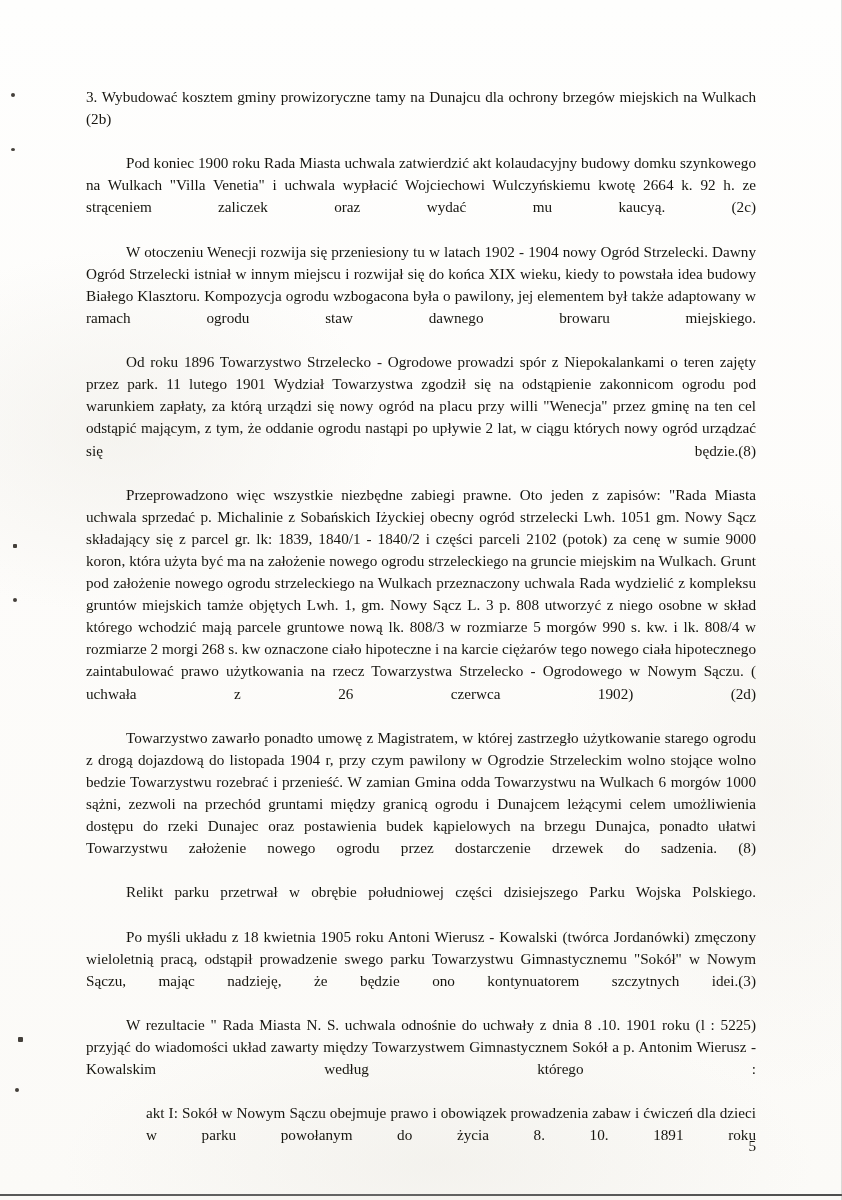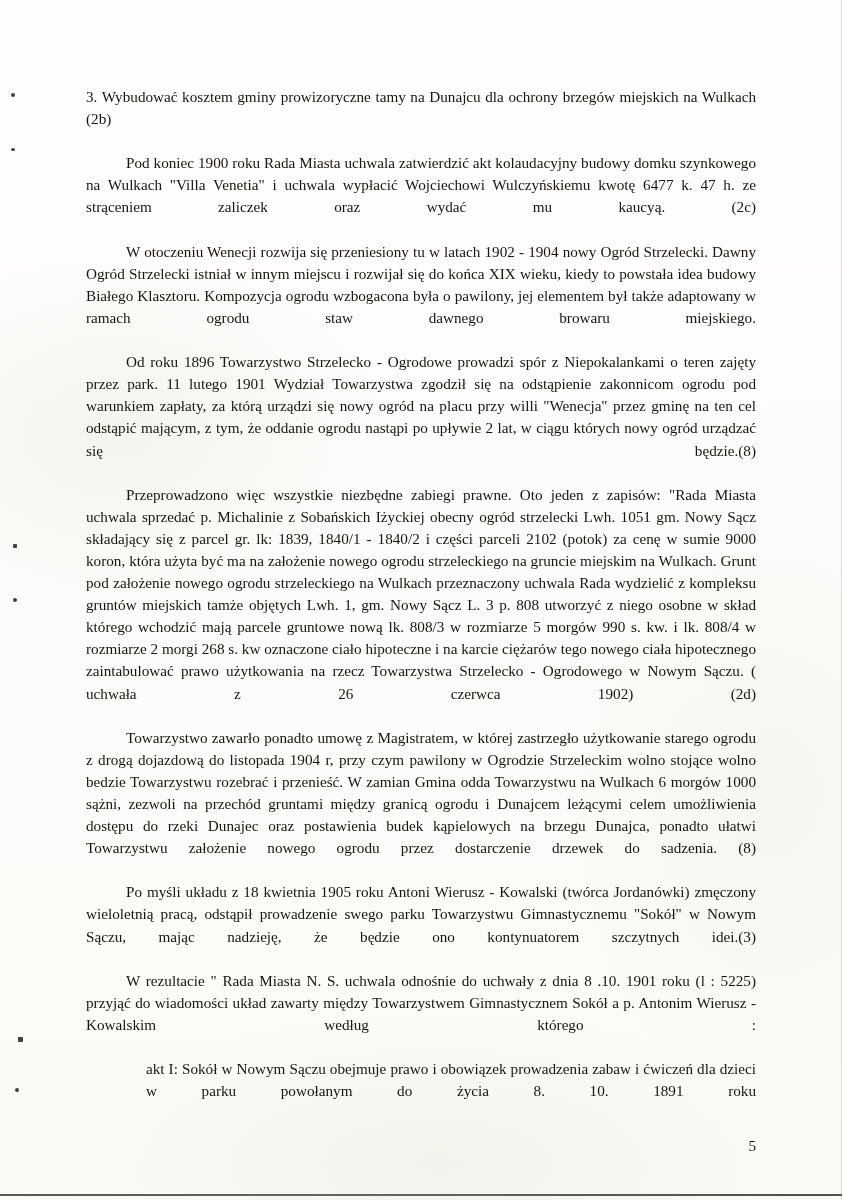--- a/index.html
+++ b/index.html
@@ -120,25 +120,26 @@
   <div class="speck" style="left:11px;  top:93px;  width:4px; height:4px;"></div>
   <div class="speck" style="left:11px;  top:148px; width:4px; height:3px;"></div>
   <div class="speck" style="left:13px;  top:544px; width:4px; height:4px; border-radius:1px;"></div>
   <div class="speck" style="left:13px;  top:598px; width:4px; height:4px;"></div>
   <div class="speck" style="left:18px;  top:1037px; width:5px; height:5px; border-radius:1px;"></div>
   <div class="speck" style="left:15px;  top:1088px; width:4px; height:4px;"></div>
 
   <div class="text-block">
 
     <p class="noindent">3. Wybudować kosztem gminy prowizoryczne tamy na Dunajcu dla ochrony brzegów miejskich na Wulkach (2b)</p>
-    <p class="indent">Pod  koniec 1900 roku Rada Miasta uchwala zatwierdzić akt kolaudacyjny budowy domku szynkowego na Wulkach "Villa Venetia" i uchwala wypłacić Wojciechowi Wulczyńskiemu kwotę 6477 k. 47 h. ze strąceniem zaliczek oraz wydać mu kaucyą. (2c)</p>
+    <p class="indent">Pod  koniec 1900 roku Rada Miasta uchwala zatwierdzić akt kolaudacyjny budowy domku szynkowego na Wulkach "Villa Venetia" i uchwala wypłacić Wojciechowi Wulczyńskiemu kwotę 2664 k. 92 h. ze strąceniem zaliczek oraz wydać mu kaucyą. (2c)</p>
     <p class="indent">W otoczeniu Wenecji rozwija się  przeniesiony tu w latach 1902 - 1904 nowy Ogród Strzelecki. Dawny Ogród Strzelecki istniał w innym miejscu i rozwijał się do końca XIX wieku, kiedy to powstała idea budowy Białego Klasztoru. Kompozycja ogrodu wzbogacona była o pawilony, jej elementem był także adaptowany w ramach ogrodu staw dawnego browaru miejskiego.</p>
     <p class="indent">Od roku 1896 Towarzystwo Strzelecko - Ogrodowe prowadzi spór z Niepokalankami o teren zajęty przez park. 11 lutego 1901 Wydział Towarzystwa zgodził się na odstąpienie zakonnicom ogrodu pod warunkiem zapłaty, za którą urządzi się nowy ogród na placu przy willi "Wenecja" przez gminę na ten cel odstąpić mającym, z tym, że oddanie ogrodu nastąpi po upływie 2 lat, w ciągu których nowy ogród urządzać się będzie.(8)</p>
     <p class="indent">Przeprowadzono więc wszystkie niezbędne zabiegi prawne. Oto jeden z zapisów: "Rada Miasta uchwala sprzedać p. Michalinie z Sobańskich Iżyckiej obecny ogród strzelecki Lwh. 1051 gm. Nowy Sącz składający się z parcel gr. lk: 1839, 1840/1 - 1840/2  i części parceli 2102 (potok) za cenę w sumie 9000 koron, która użyta być ma na założenie nowego ogrodu strzeleckiego na gruncie miejskim na Wulkach. Grunt pod założenie nowego ogrodu strzeleckiego na Wulkach przeznaczony uchwala Rada wydzielić z kompleksu gruntów miejskich tamże objętych Lwh. 1, gm. Nowy Sącz L. 3 p. 808 utworzyć z niego osobne w skład którego wchodzić mają parcele gruntowe nową lk. 808/3 w rozmiarze 5 morgów 990 s. kw. i lk. 808/4 w rozmiarze 2 morgi 268 s. kw oznaczone ciało hipoteczne i na karcie ciężarów tego nowego ciała hipotecznego zaintabulować prawo użytkowania na rzecz Towarzystwa Strzelecko - Ogrodowego w Nowym Sączu. ( uchwała z 26 czerwca 1902)  (2d)</p>
     <p class="indent">Towarzystwo zawarło ponadto umowę z Magistratem, w której zastrzegło użytkowanie starego ogrodu z drogą dojazdową do listopada 1904 r, przy czym pawilony w Ogrodzie Strzeleckim wolno stojące wolno bedzie Towarzystwu rozebrać i przenieść. W zamian Gmina odda Towarzystwu na Wulkach 6 morgów 1000 sążni, zezwoli na przechód gruntami między granicą ogrodu i Dunajcem leżącymi celem umożliwienia dostępu do rzeki Dunajec oraz postawienia budek kąpielowych na brzegu Dunajca, ponadto ułatwi Towarzystwu założenie nowego ogrodu przez dostarczenie drzewek do sadzenia. (8)</p>
+    <p class="indent">Relikt parku przetrwał w obrębie południowej części dzisiejszego Parku Wojska Polskiego.</p>
     <p class="indent">Po myśli układu z 18 kwietnia 1905 roku Antoni Wierusz - Kowalski (twórca Jordanówki) zmęczony wieloletnią pracą, odstąpił prowadzenie swego parku Towarzystwu Gimnastycznemu "Sokół" w Nowym Sączu, mając nadzieję, że będzie ono kontynuatorem szczytnych idei.(3)</p>
     <p class="indent">W rezultacie " Rada Miasta N. S. uchwala odnośnie do uchwały z dnia 8 .10. 1901 roku (l : 5225) przyjąć do wiadomości układ zawarty między Towarzystwem Gimnastycznem Sokół a p. Antonim Wierusz - Kowalskim według którego :</p>
 
     <div class="akt-list">
       <p>akt I: Sokół w Nowym Sączu obejmuje prawo i obowiązek prowadzenia zabaw i ćwiczeń dla dzieci w parku powołanym do życia  8. 10. 1891 roku</p>
 
     </div>
 
   </div>
 

